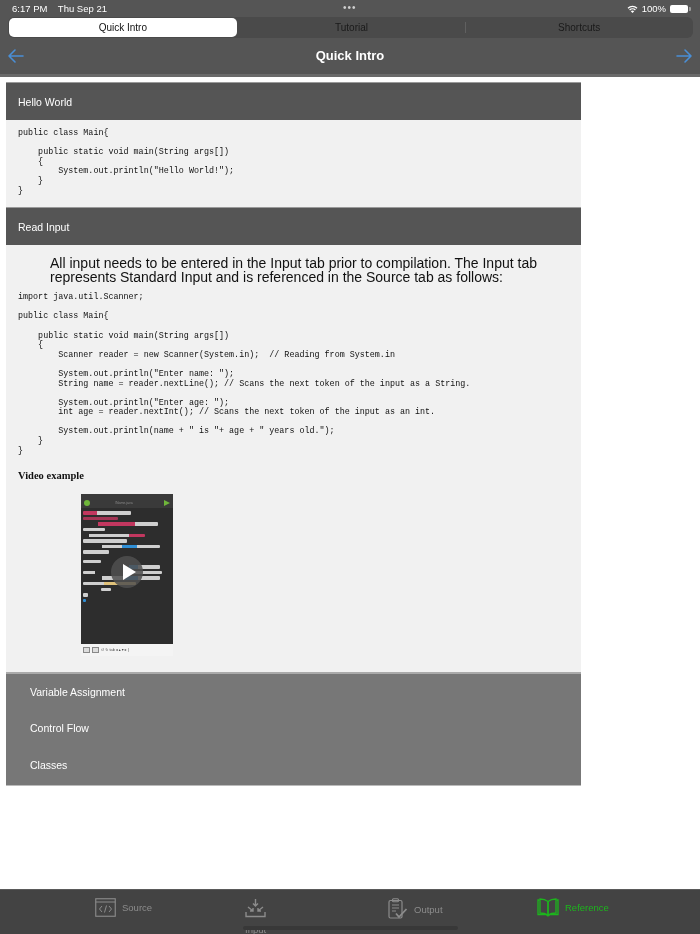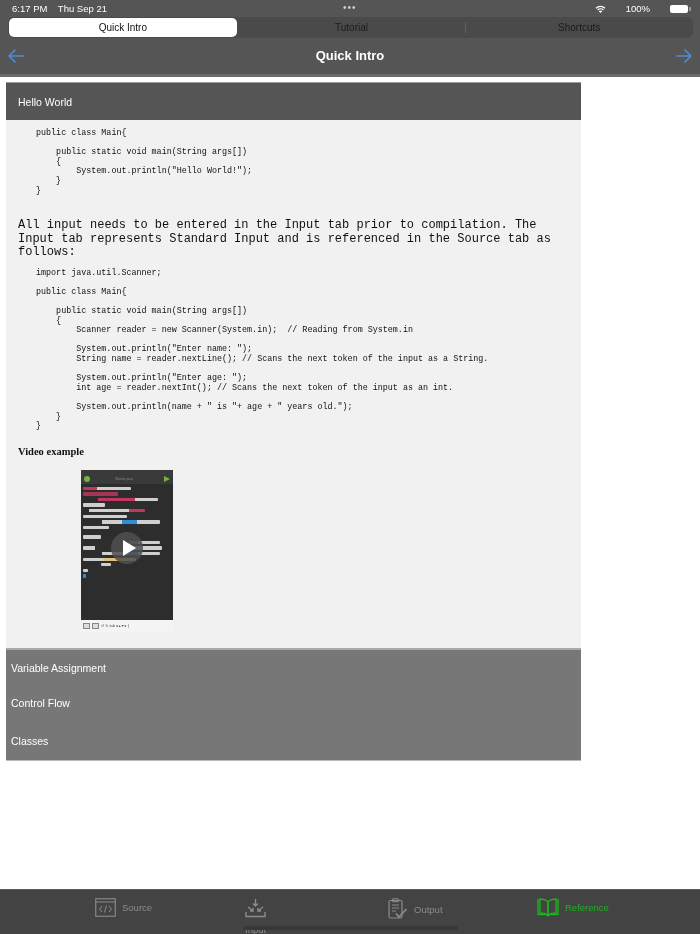--- a/index.html
+++ b/index.html
@@ -5,60 +5,60 @@
   * { box-sizing: border-box; margin: 0; padding: 0; }
   html, body { width: 700px; height: 934px; overflow: hidden; background: #ffffff; }
   body { position: relative; font-family: "Liberation Sans", sans-serif; }
 
   
   .top-chrome { position: absolute; left: 0; top: 0; width: 700px; height: 77px; background: #555555; }
   .status-bar { position: absolute; left: 0; top: 0; width: 700px; height: 17px; color: #ffffff; font-size: 9.5px; }
   .status-left { position: absolute; left: 12px; top: 3px; }
   .status-left span { margin-right: 8px; }
   .status-dots { position: absolute; left: 343px; top: 2px; font-size: 10px; letter-spacing: 1px; color: #cfcfcf; }
-  .status-right { position: absolute; right: 12px; top: 3px; display: flex; align-items: center; gap: 20px; }
+  .status-right { position: absolute; right: 12px; top: 3px; display: flex; align-items: center; gap: 4px; }
   .battery { width: 18px; height: 8px; background: #fff; border-radius: 2px; position: relative; }
   .battery::after { content: ""; position: absolute; right: -3px; top: 2px; width: 2px; height: 4px; background: #9a9a9a; border-radius: 0 1px 1px 0; }
 
   .segmented { position: absolute; left: 8px; top: 17px; width: 685px; height: 21px; background: #4a4a4a; border-radius: 6px; display: flex; }
   .seg { flex: 1; text-align: center; font-size: 10px; line-height: 21px; color: #1a1a1a; position: relative; cursor: pointer; }
   .seg.active { background: #ffffff; border-radius: 5px; margin: 1px; line-height: 19px; color: #111; }
   .seg + .seg::before { content: ""; position: absolute; left: 0; top: 5px; height: 11px; width: 1px; background: #606060; }
   .seg.active + .seg::before, .seg.active::before { display: none; }
 
   .nav-bar { position: absolute; left: 0; top: 40px; width: 700px; height: 34px; }
   .nav-title { position: absolute; left: 0; right: 0; top: 8px; text-align: center; color: #ffffff; font-size: 13px; font-weight: bold; }
   .nav-arrow { position: absolute; top: 6px; width: 20px; height: 20px; cursor: pointer; }
   .nav-arrow.left { left: 6px; }
   .nav-arrow.right { right: 6px; }
   .nav-bottom { position: absolute; left: 0; top: 74px; width: 700px; height: 3px; background: #6a6a6a; }
 
   
   .content { position: absolute; left: 6px; top: 82px; width: 575px; }
   .section-header { height: 38px; background: #555555; color: #ffffff; font-size: 10.5px; padding-left: 12px; line-height: 38px; border-top: 1px solid #9a9a9a; cursor: pointer; }
   .section-body { background: #f1f1f1; padding: 8px 12px 10px 12px; color: #111; }
-  pre.code { font-family: "Liberation Mono", monospace; font-size: 8.4px; line-height: 9.6px; color: #111; white-space: pre; margin-left: 18px; }
-  .prose { font-family: Liberation Mono, monospace; font-size: 12px; line-height: 13.5px; color: #111; margin-top: 3px; }
+  pre.code { font-family: "Liberation Mono", monospace; font-size: 8.4px; line-height: 9.6px; color: #111; white-space: pre; }
+  .prose { font-family: Liberation Sans, sans-serif; font-size: 14px; line-height: 13.5px; color: #111; margin-top: 3px; margin-left: 32px; }
   .subhead { font-family: "Liberation Serif", serif; font-weight: bold; font-size: 10.5px; margin-top: 14px; }
 
   .video { position: relative; width: 92px; height: 162px; margin: 13px 0 0 63px; background: #ffffff; cursor: pointer; }
   .vid-screen { position: absolute; left: 0; top: 0; width: 92px; height: 150px; background: #2d2d2d; overflow: hidden; }
   .vid-status { height: 5px; background: #3a3a3a; }
   .vid-toolbar { height: 9px; background: #3a3a3a; position: relative; }
   .vid-gear { position: absolute; left: 3px; top: 1px; width: 6px; height: 6px; border-radius: 50%; background: #6fb63a; }
   .vid-run { position: absolute; right: 3px; top: 1px; width: 0; height: 0; border-left: 6px solid #6fb63a; border-top: 3.5px solid transparent; border-bottom: 3.5px solid transparent; }
   .vid-file { position: absolute; left: 34px; top: 2px; font-size: 3.5px; color: #888; }
   .vid-lines { padding: 3px 2px 0 2px; }
   .vid-line { height: 3.4px; margin-bottom: 2.2px; border-radius: 1px; }
   .play { position: absolute; left: 30px; top: 62px; width: 32px; height: 32px; border-radius: 50%; background: rgba(80,80,80,0.85); }
   .play::after { content: ""; position: absolute; left: 12px; top: 8px; border-left: 13px solid #ffffff; border-top: 8px solid transparent; border-bottom: 8px solid transparent; }
   .vid-keys { position: absolute; left: 0; top: 150px; width: 92px; height: 12px; background: #f4f4f4; font-size: 3.8px; color: #444; line-height: 12px; padding-left: 2px; white-space: nowrap; }
   .vid-keys b { display: inline-block; width: 7px; height: 6px; border: 1px solid #888; vertical-align: middle; margin-right: 2px; background: #ddd; }
 
-  .section-collapsed { height: 37.5px; background: #777777; color: #ffffff; font-size: 10.5px; padding-left: 5px; line-height: 37.5px; cursor: pointer; }
+  .section-collapsed { height: 37.5px; background: #777777; color: #ffffff; font-size: 10.5px; padding-left: 24px; line-height: 37.5px; cursor: pointer; }
   .section-collapsed.first { border-top: 2px solid #aaaaaa; }
   .collapsed-group { border-bottom: 1px solid #bbbbbb; }
 
   
   .tab-bar { position: absolute; left: 0; top: 889px; width: 700px; height: 55px; background: #434343; border-top: 1px solid #5a5a5a; }
   .tab { position: absolute; top: 8px; display: flex; align-items: center; gap: 6px; font-size: 9.5px; color: #8c8c8c; cursor: pointer; }
   .tab.active { color: #1db51d; }
   .tab svg { display: block; }
   .home-indicator { position: absolute; left: 243px; top: 36px; width: 215px; height: 4px; border-radius: 2px; background: #383838; }
 </style>
@@ -107,20 +107,21 @@
   <div class="section-body" style="padding-top:9px; padding-bottom:11px;">
     <pre class="code">public class Main{
 
     public static void main(String args[])
     {
         System.out.println("Hello World!");
     }
 }</pre>
   </div>
 
+  <div class="section-header">Read Input</div>
   <div class="section-body" style="padding-top:9px; padding-bottom:16px;">
     <p class="prose">All input needs to be entered in the Input tab prior to compilation. The Input tab represents Standard Input and is referenced in the Source tab as follows:</p>
     <pre class="code" style="margin-top:9px;">import java.util.Scanner;
 
 public class Main{
 
     public static void main(String args[])
     {
         Scanner reader = new Scanner(System.in);  // Reading from System.in
 

